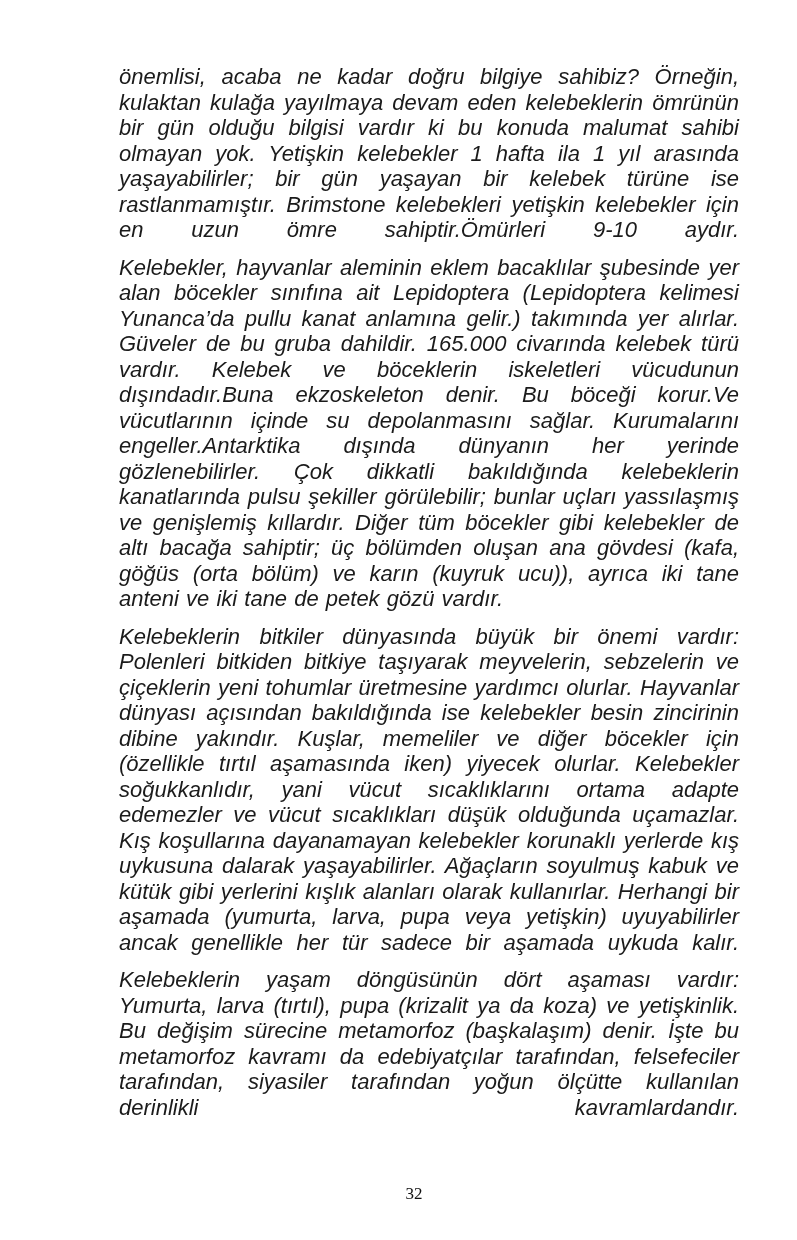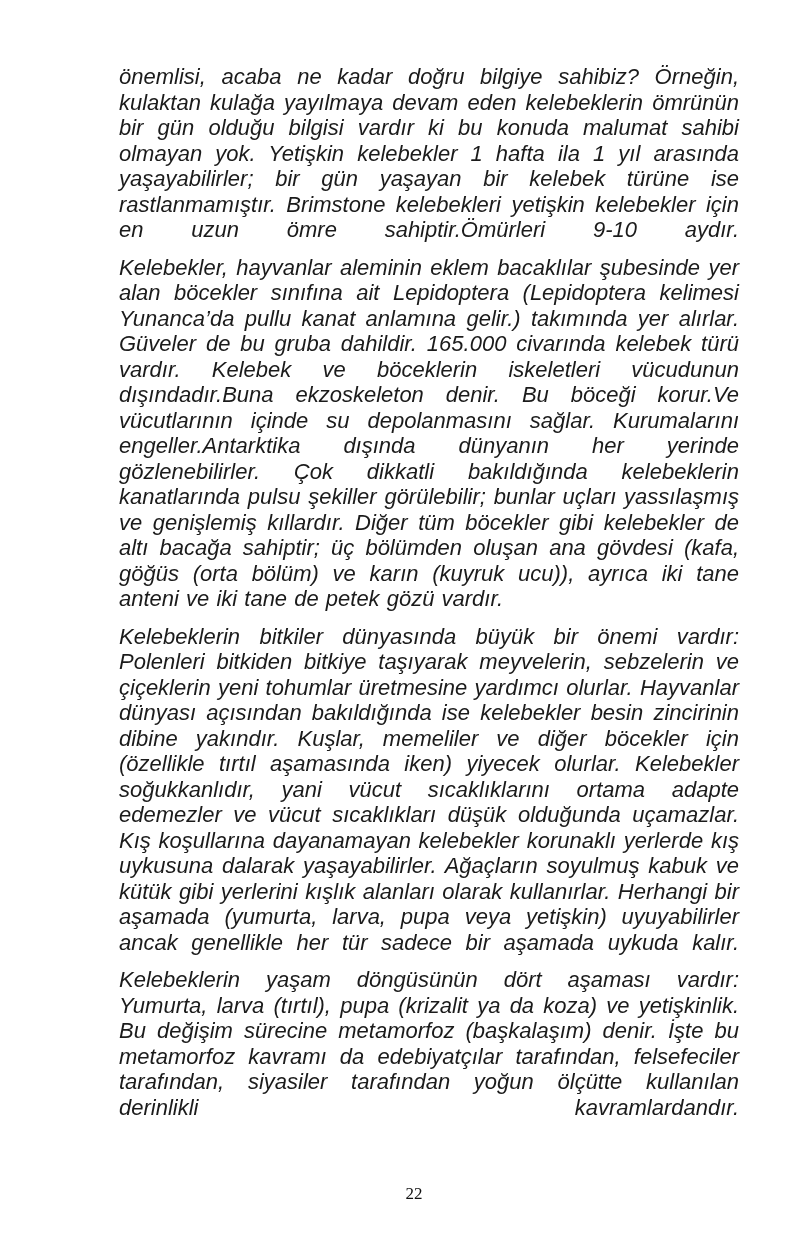--- a/index.html
+++ b/index.html
@@ -49,14 +49,14 @@
 </head>
 <body>
 
 <div class="page">
   <div class="text-block">
     <p class="justify-last">önemlisi, acaba ne kadar doğru bilgiye sahibiz? Örneğin, kulaktan kulağa yayılmaya devam eden kelebeklerin ömrünün bir gün olduğu bilgisi vardır ki bu konuda malumat sahibi olmayan yok. Yetişkin kelebekler 1 hafta ila 1 yıl arasında yaşayabilirler; bir gün yaşayan bir kelebek türüne ise rastlanmamıştır. Brimstone kelebekleri yetişkin kelebekler için en uzun ömre sahiptir.Ömürleri 9-10 aydır.</p>
     <p>Kelebekler, hayvanlar aleminin eklem bacaklılar şubesinde yer alan böcekler sınıfına ait Lepidoptera (Lepidoptera kelimesi Yunanca’da pullu kanat anlamına gelir.) takımında yer alırlar. Güveler de bu gruba dahildir. 165.000 civarında kelebek türü vardır. Kelebek ve böceklerin iskeletleri vücudunun dışındadır.Buna ekzoskeleton denir. Bu böceği korur.Ve vücutlarının içinde su depolanmasını sağlar. Kurumalarını engeller.Antarktika dışında dünyanın her yerinde gözlenebilirler. Çok dikkatli bakıldığında kelebeklerin kanatlarında pulsu şekiller görülebilir; bunlar uçları yassılaşmış ve genişlemiş kıllardır. Diğer tüm böcekler gibi kelebekler de altı bacağa sahiptir; üç bölümden oluşan ana gövdesi (kafa, göğüs (orta bölüm) ve karın (kuyruk ucu)), ayrıca iki tane anteni ve iki tane de petek gözü vardır.</p>
     <p class="justify-last">Kelebeklerin bitkiler dünyasında büyük bir önemi vardır: Polenleri bitkiden bitkiye taşıyarak meyvelerin, sebzelerin ve çiçeklerin yeni tohumlar üretmesine yardımcı olurlar. Hayvanlar dünyası açısından bakıldığında ise kelebekler besin zincirinin dibine yakındır. Kuşlar, memeliler ve diğer böcekler için (özellikle tırtıl aşamasında iken) yiyecek olurlar. Kelebekler soğukkanlıdır, yani vücut sıcaklıklarını ortama adapte edemezler ve vücut sıcaklıkları düşük olduğunda uçamazlar. Kış koşullarına dayanamayan kelebekler korunaklı yerlerde kış uykusuna dalarak yaşayabilirler. Ağaçların soyulmuş kabuk ve kütük gibi yerlerini kışlık alanları olarak kullanırlar. Herhangi bir aşamada (yumurta, larva, pupa veya yetişkin) uyuyabilirler ancak genellikle her tür sadece bir aşamada uykuda kalır.</p>
     <p class="justify-last">Kelebeklerin yaşam döngüsünün dört aşaması vardır: Yumurta, larva (tırtıl), pupa (krizalit ya da koza) ve yetişkinlik. Bu değişim sürecine metamorfoz (başkalaşım) denir. İşte bu metamorfoz kavramı da edebiyatçılar tarafından, felsefeciler tarafından, siyasiler tarafından yoğun ölçütte kullanılan derinlikli kavramlardandır.</p>
   </div>
-  <div class="page-number">22</div>
+  <div class="page-number">32</div>
 </div>
 
 </body></html>

